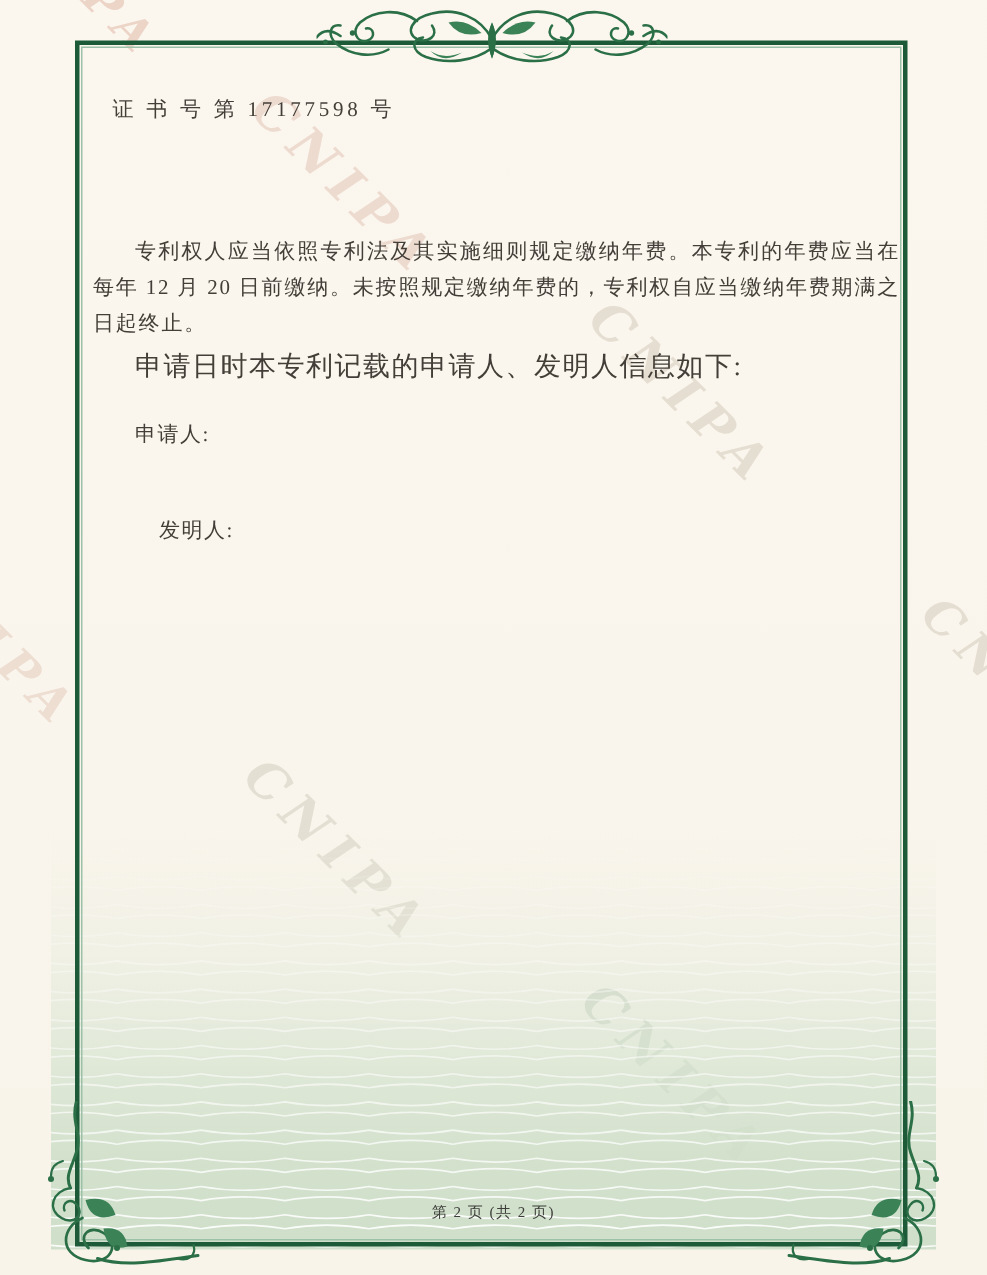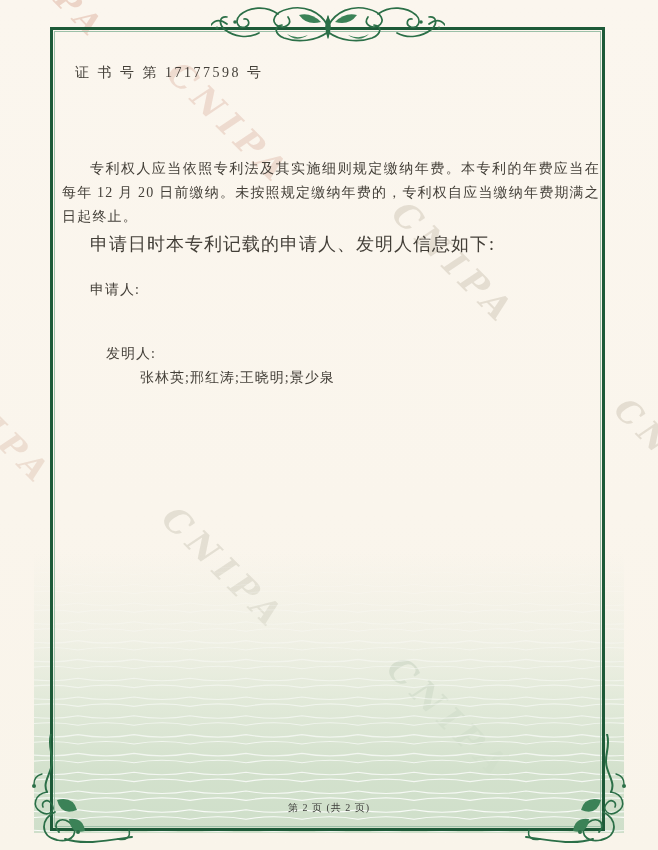--- a/index.html
+++ b/index.html
@@ -154,17 +154,16 @@
 
   <div class="txt fee-notice">专利权人应当依照专利法及其实施细则规定缴纳年费。本专利的年费应当在每年 12 月 20 日前缴纳。未按照规定缴纳年费的，专利权自应当缴纳年费期满之日起终止。</div>
 
   <div class="txt record-intro">申请日时本专利记载的申请人、发明人信息如下:</div>
 
   <div class="txt applicant-label">申请人:</div>
 
 
   <div class="txt inventor-label">发明人:</div>
 
-  <div class="txt inventor-names">张林英;邢红涛;王晓明;景少泉</div>
 
   <div class="txt footer-page">第 2 页 (共 2 页)</div>
 
 </div>
 
 </body></html>

